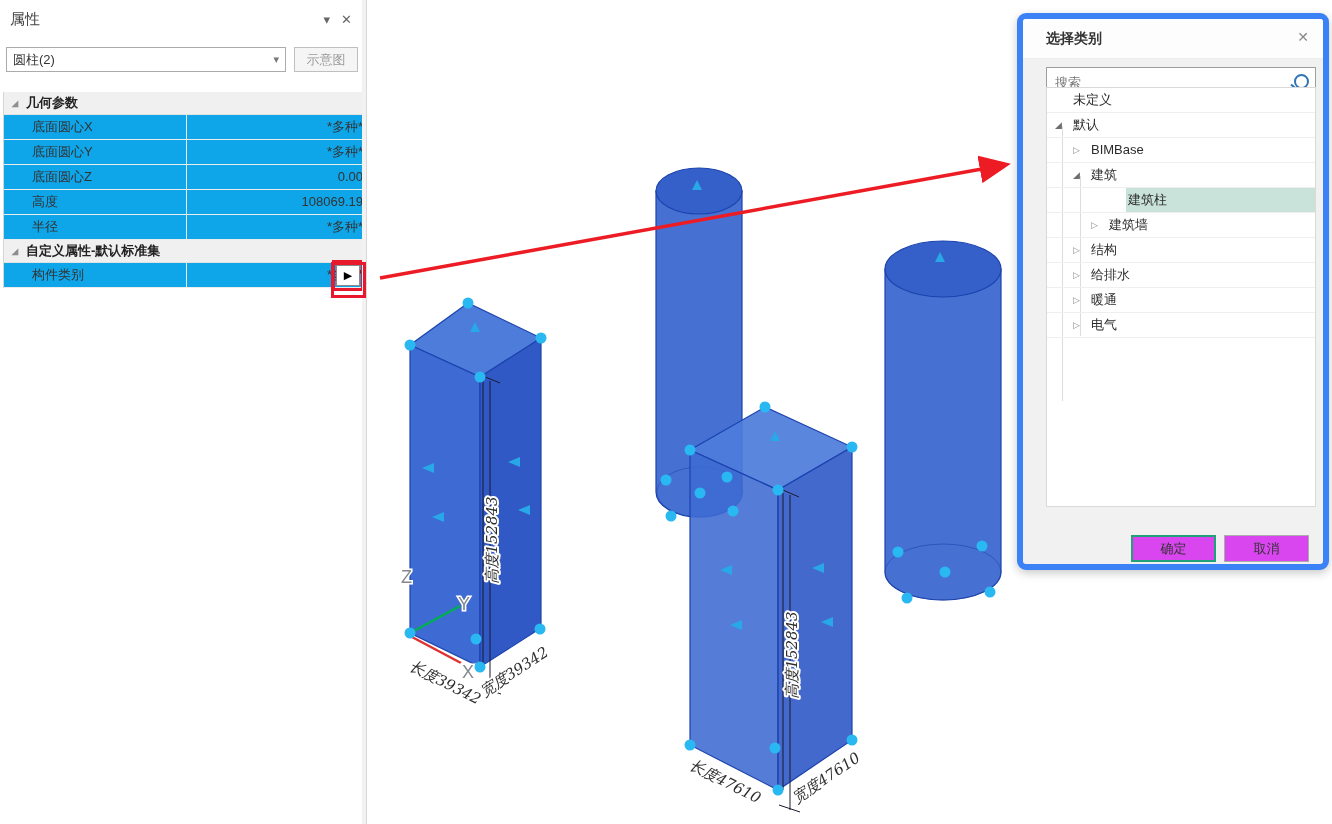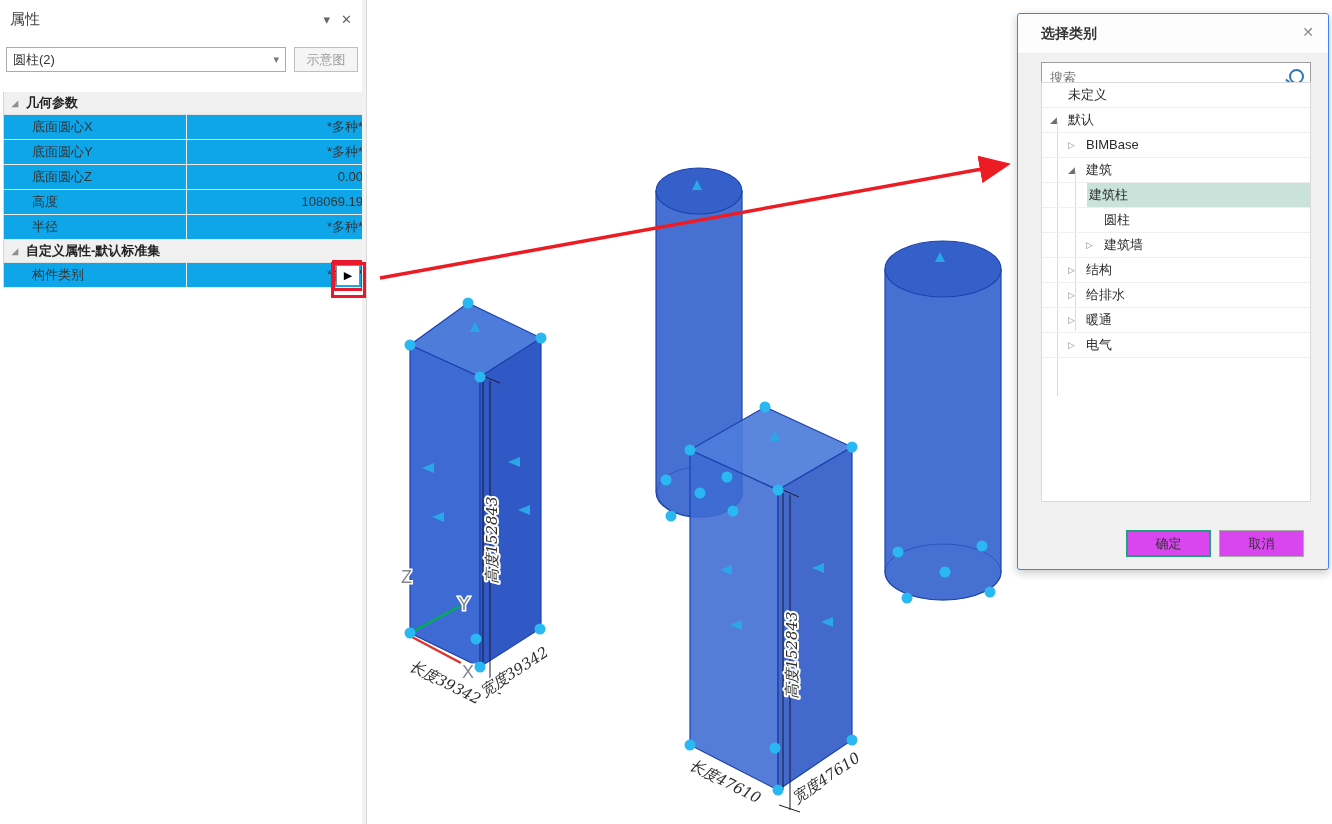--- a/index.html
+++ b/index.html
@@ -40,21 +40,21 @@
 
   
   .viewport { position:absolute; left:368px; top:0; width:964px; height:824px; background:#fff; z-index:1; }
   svg text.dim { font:italic 15px "DejaVu Serif", serif; fill:#2d2d2d;
                  paint-order:stroke; stroke:#ffffff; stroke-width:4px; stroke-linejoin:round; }
   svg text.axlbl { font:18px "Liberation Sans", sans-serif; fill:#83888f;
                    paint-order:stroke; stroke:#ffffff; stroke-width:3px; }
 
   
   .dialog { position:absolute; left:1017px; top:13px; width:312px; height:557px;
-            background:#f1f1f1; border:1px solid #3b82f6; border-radius:3px;
+            background:#f1f1f1; border:6px solid #3b82f6; border-radius:9px;
             box-shadow:0 3px 10px rgba(0,0,0,.22); z-index:20; }
   .dlg-titlebar { position:absolute; left:0; top:0; width:100%; height:40px; background:#fdfdfd;
                   border-bottom:1px solid #ededed; border-radius:3px 3px 0 0; }
   .dlg-title { position:absolute; left:23px; top:11px; font-size:14px; font-weight:bold; color:#333; }
   .dlg-close { position:absolute; right:14px; top:10px; font-size:14px; color:#8a8a8a; cursor:pointer; }
   .dlg-search { position:absolute; left:23px; top:48px; width:270px; height:31px; background:#fff;
                 border:1px solid #9e9e9e; display:flex; align-items:center; }
   .dlg-search input { flex:1; border:none; outline:none; font-size:13px; color:#333;
                       padding:0 8px; font-family:Liberation Sans, sans-serif; background:transparent; }
   .mag { width:22px; height:22px; position:relative; margin-right:4px; flex:0 0 22px; }
@@ -258,27 +258,23 @@
         <span class="tree-lab">默认</span>
       </div>
       <div class="tree-row" style="padding-left: 26px;">
         <span class="tree-exp">▷</span>
         <span class="tree-lab">BIMBase</span>
       </div>
       <div class="tree-row" style="padding-left: 26px;">
         <span class="tree-exp exp">◢</span>
         <span class="tree-lab">建筑</span>
       </div>
-      <div class="tree-row selected" style="padding-left: 29px;">
+      <div class="tree-row selected" style="padding-left: 63px;">
         <span class="tree-exp"></span>
         <span class="tree-lab">建筑柱</span>
-      </div>
-      <div class="tree-row" style="padding-left: 44px;">
-        <span class="tree-exp"></span>
-        <span class="tree-lab">圆柱</span>
       </div>
       <div class="tree-row" style="padding-left: 44px;">
         <span class="tree-exp">▷</span>
         <span class="tree-lab">建筑墙</span>
       </div>
       <div class="tree-row" style="padding-left: 26px;">
         <span class="tree-exp">▷</span>
         <span class="tree-lab">结构</span>
       </div>
       <div class="tree-row" style="padding-left: 26px;">

